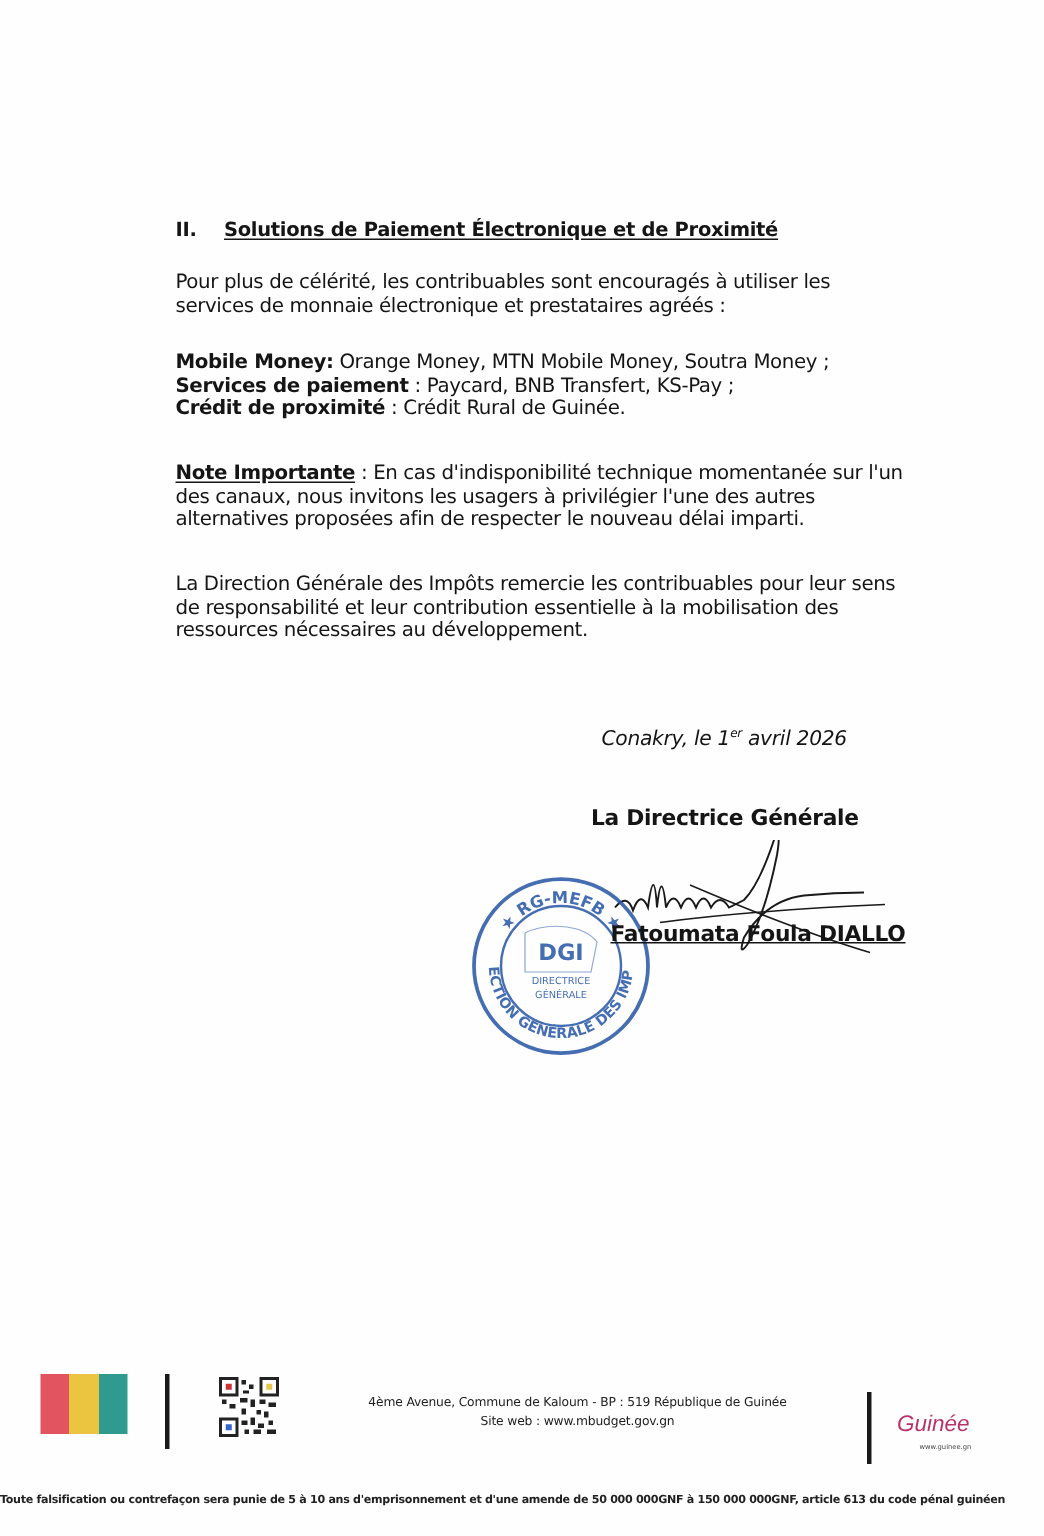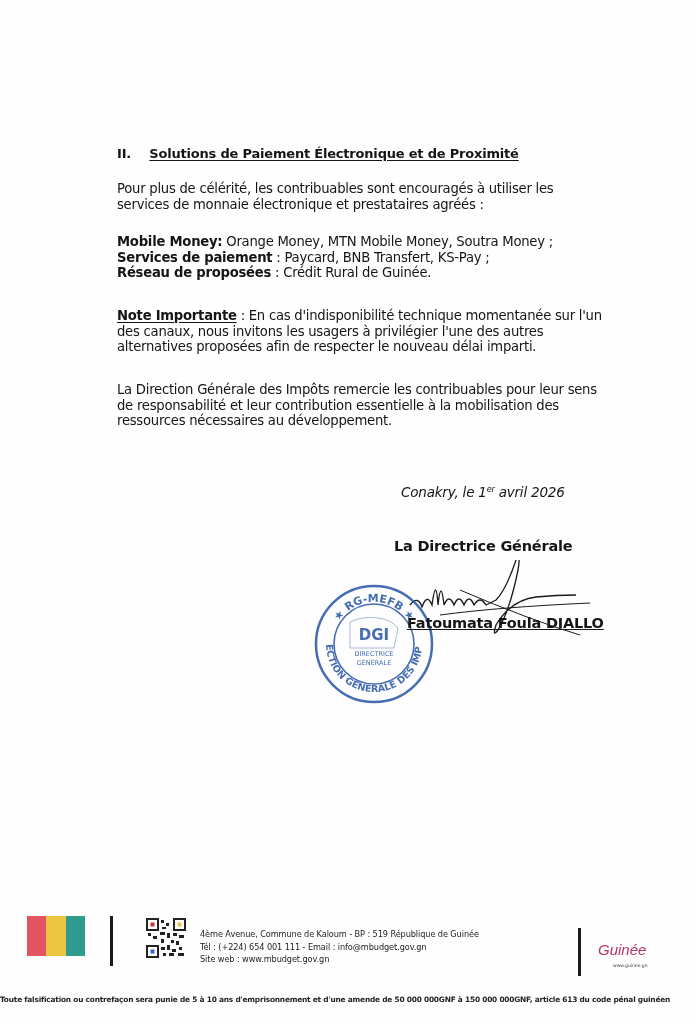--- a/index.html
+++ b/index.html
@@ -19,39 +19,39 @@
   .date { left:401px; top:484px; font-size:13.5px; font-style:italic; letter-spacing:-0.2px; white-space:nowrap; }
   .date sup { font-size:8px; }
   .title-sign { left:394px; top:538px; font-size:14.5px; font-weight:bold; letter-spacing:-0.2px; white-space:nowrap;text-align:right; }
   .signer { left:407px; top:615px; font-size:14.5px; font-weight:bold; text-decoration:underline; letter-spacing:-0.2px; white-space:nowrap; z-index:3; }
   .stamp { left:312px; top:582px; width:124px; height:124px; z-index:2; opacity:0.88; }
   .signature { left:400px; top:560px; width:200px; height:90px; z-index:1; }
   .flag { left:27px; top:916px; width:58px; height:40px; display:flex; }
   .flag div { flex:1; }
   .vbar { width:3px; background:#1a1a1a; }
   .qr { left:146px; top:918px; width:40px; height:40px; }
-  .address { left:200px; top:928px; width:370px; font-size:8.2px; line-height:12.5px; letter-spacing:-0.1px; color:#1e1e1e; }
+  .address { left:200px; top:928px; width:370px; text-align:center; font-size:8.2px; line-height:12.5px; letter-spacing:-0.1px; color:#1e1e1e; }
   .brand { left:598px; top:941px; font-family:Liberation Sans, sans-serif; font-style:italic; font-size:15px; color:#b8336a; }
   .brand-url { left:613px; top:963px; font-size:4.5px; color:#444; }
   .legal { left:0; top:995px; width:616px; text-align:center; font-size:7.4px; font-weight:bold; letter-spacing:-0.2px; color:#222; white-space:nowrap; }
 </style>
 </head>
 <body>
 
 <div class="abs section-title">
   <span class="num">II.</span>
   <span class="t">Solutions de Paiement Électronique et de Proximité</span>
 </div>
 
 <div class="abs para p1">Pour plus de célérité, les contribuables sont encouragés à utiliser les services de monnaie électronique et prestataires agréés :</div>
 
 <div class="abs para p2">
   <div><b>Mobile Money:</b><span> Orange Money, MTN Mobile Money, Soutra Money ;</span></div>
   <div><b>Services de paiement</b><span> : Paycard, BNB Transfert, KS-Pay ;</span></div>
-  <div><b>Réseau de proposées</b><span> : Crédit Rural de Guinée.</span></div>
+  <div><b>Crédit de proximité</b><span> : Crédit Rural de Guinée.</span></div>
 </div>
 
 <div class="abs para p3"><b class="ul">Note Importante</b><span> : En cas d'indisponibilité technique momentanée sur l'un des canaux, nous invitons les usagers à privilégier l'une des autres alternatives proposées afin de respecter le nouveau délai imparti.</span></div>
 
 <div class="abs para p4">La Direction Générale des Impôts remercie les contribuables pour leur sens de responsabilité et leur contribution essentielle à la mobilisation des ressources nécessaires au développement.</div>
 
 <div class="abs date"><span>Conakry, le 1</span><sup>er</sup><span> avril 2026</span></div>
 
 <div class="abs title-sign">La Directrice Générale</div>
 
@@ -111,21 +111,20 @@
       <rect x="26" y="31" width="4" height="3"></rect>
     <rect x="33" y="29" width="3" height="3"></rect>
       <rect x="17" y="35" width="3" height="3"></rect>
       <rect x="23" y="35" width="5" height="3"></rect>
     <rect x="32" y="35" width="6" height="3"></rect>
   </g>
 </svg>
 
 <div class="abs address">
   <div>4ème Avenue, Commune de Kaloum - BP : 519 République de Guinée</div>
-  <div>Tél : (+224) 654 001 111 - Email : info@mbudget.gov.gn</div>
   <div>Site web : www.mbudget.gov.gn</div>
 </div>
 
 <div class="abs vbar" style="left:578px; top:928px; height:48px;"></div>
 
 <div class="abs brand">Guinée</div>
 <div class="abs brand-url">www.guinee.gn</div>
 
 <div class="abs legal">Toute falsification ou contrefaçon sera punie de 5 à 10 ans d'emprisonnement et d'une amende de 50 000 000GNF à 150 000 000GNF, article 613 du code pénal guinéen</div>
 

